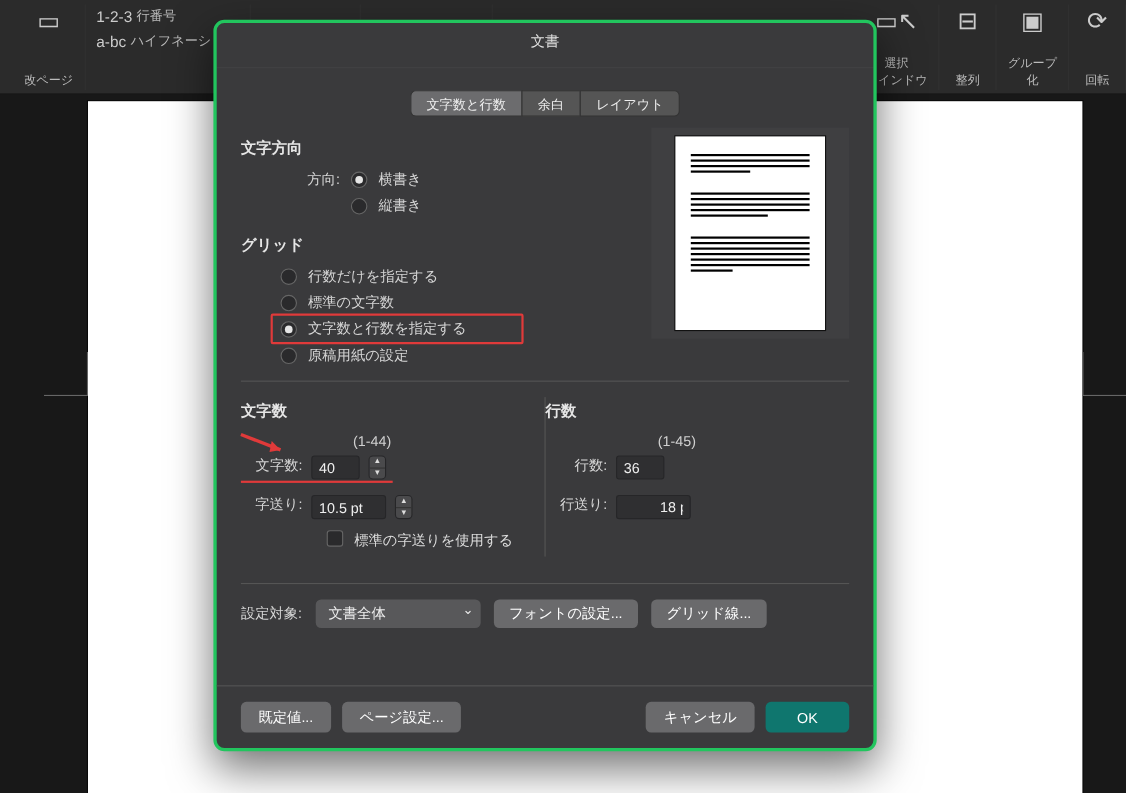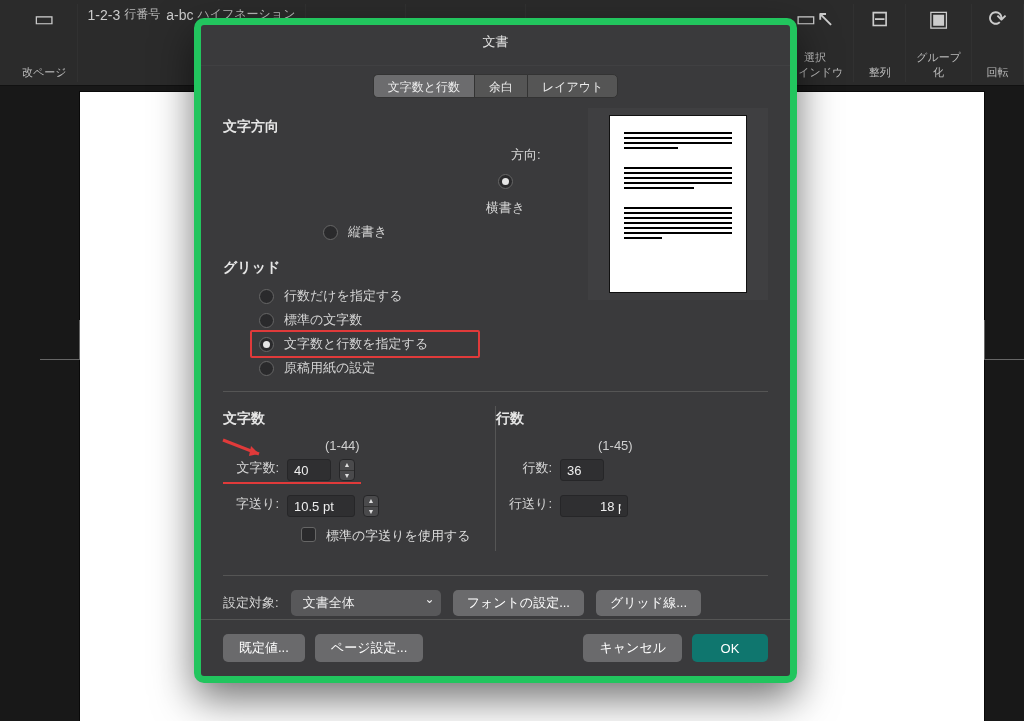--- a/index.html
+++ b/index.html
@@ -23,21 +23,21 @@
     color: #bbb;
     font-size: 11px;
   }
   .ribbon-group {
     display:flex; flex-direction:column; align-items:center; justify-content:space-between;
     height:78px; padding:2px 10px; border-right:1px solid rgba(255,255,255,.03);
     min-width:52px;
   }
   .ribbon-group .icon { font-size: 22px; color:#ccc; height:40px; display:flex; align-items:flex-start; justify-content:center; }
   .ribbon-group .lbl { font-size:11px; color:#bbb; text-align:center; white-space:nowrap; }
-  .ribbon-row { display:flex; flex-direction:row; gap:6px; font-size:12px; color:#bbb; }
+  .ribbon-row { display:flex; flex-direction:column; gap:6px; font-size:12px; color:#bbb; }
   .ribbon-mini { display:flex; align-items:center; gap:4px; }
   .ribbon-mini .ic { font-size:14px; color:#ccc; }
   
   .ribbon-right { margin-left:auto; display:flex; }
   
   .paper-area {
     position:absolute; top:86px; left:0; right:0; bottom:0;
     background:#181818;
   }
   .paper {
@@ -50,33 +50,33 @@
   }
   .crop-mark-l { top:228px; left:-40px; border-bottom:1px solid #666; border-right:1px solid #666; }
   .crop-mark-r { top:228px; right:-40px; border-bottom:1px solid #666; border-left:1px solid #666; }
 
   
   .dialog {
     position:absolute;
     left:194px; top:18px;
     width:603px; height:665px;
     background:#3a3a3c;
-    border:7px solid #22c55e;
+    border:3px solid #22c55e;
     border-radius:10px;
     box-shadow: 0 16px 40px rgba(0,0,0,.55);
     display:flex; flex-direction:column;
   }
   .dialog-title {
     text-align:center;
     padding:8px 0 14px;
     font-size:13px; color:#e2e2e2;
     border-bottom:1px solid rgba(255,255,255,.03);
   }
   .tabs {
-    display:flex; justify-content:center; gap:0; margin:8px 0 10px;
+    display:flex; justify-content:center; gap:0; margin:20px 0 10px;
   }
   .tabs button {
     background:#555; color:#eee; border:1px solid #333;
     font-size:12px; padding:4px 14px; height:24px;
     cursor:pointer;
   }
   .tabs button:first-child { border-radius:5px 0 0 5px; }
   .tabs button:last-child { border-radius:0 5px 5px 0; }
   .tabs button.active { background:#6c6c6e; }
   .tabs button:not(:last-child){ border-right:none; }
@@ -255,21 +255,21 @@
           <div class="ln"></div>
           <div class="ln"></div>
           <div class="ln"></div>
           <div class="ln"></div>
           <div class="ln"></div>
           <div class="ln" style="width:35%"></div>
       </div>
     </div>
 
     <div class="section-title">文字方向</div>
-    <div class="row" style="padding-left:20px;flex-direction:column;">
+    <div class="row" style="padding-left:20px;">
       <span class="label">方向:</span>
       <span class="radio checked"></span>
       <span>横書き</span>
     </div>
     <div class="row" style="padding-left:20px;">
       <span class="label"></span>
       <span class="radio"></span>
       <span>縦書き</span>
     </div>
 

